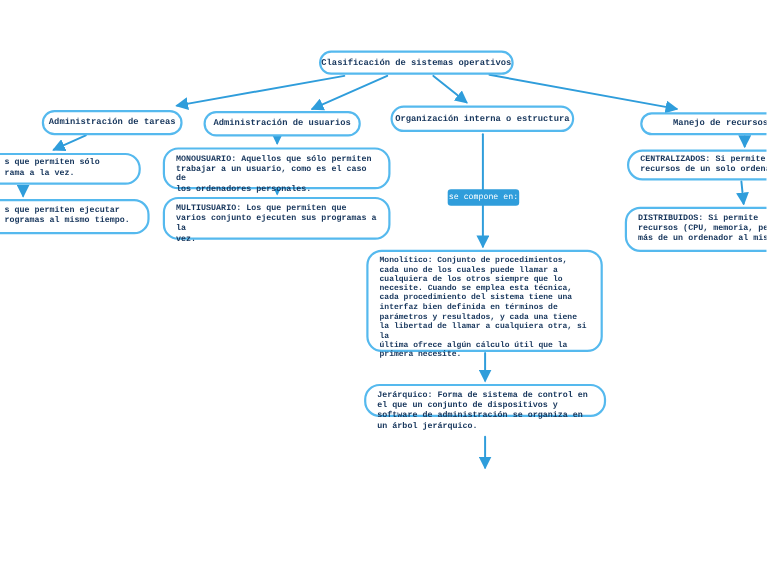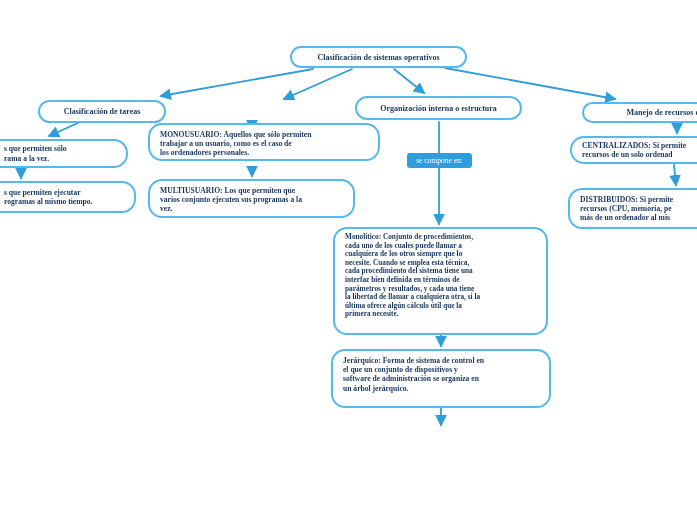--- a/index.html
+++ b/index.html
@@ -7,21 +7,21 @@
     --line:#2f9ddb;
     --text:#17365c;
     --label_bg:#2f9ddb;
     --label_text:#ffffff;
     --node_bg:#ffffff;
   }
   html,body{margin:0;padding:0;background:#ffffff;}
   #canvas{
     position:relative;width:697px;height:520px;overflow:hidden;
     background:var(--node_bg);
-    font-family:Liberation Serif, serif;
+    font-family:Liberation Mono, monospace;
   }
   #edges{position:absolute;left:0;top:0;width:697px;height:520px;}
   #edges line{stroke:var(--line);stroke-width:1.8;stroke-linecap:round;}
   #edges marker path{fill:var(--line);}
   .node{
     position:absolute;background:var(--node_bg);
     border:2px solid var(--border);color:var(--text);
     font-weight:bold;box-sizing:border-box;
   }
   .pill{
@@ -41,28 +41,28 @@
     display:flex;align-items:center;justify-content:center;white-space:nowrap;
   }
   
   #n-root{left:290px;top:46px;width:177px;height:22px;}
   #n-tareas{left:38px;top:100px;width:128px;height:23px;}
   #n-usuarios{left:185px;top:101px;width:143px;height:23px;}
   #n-organizacion{left:355px;top:96px;width:167px;height:24px;}
   #n-manejo{left:582px;top:102px;width:175px;height:21px;}
   #n-monotarea{left:-64px;top:139px;width:192px;height:29px;}
   #n-multitarea{left:-64px;top:181px;width:200px;height:32px;}
-  #n-monousuario{left:148px;top:123px;width:232px;height:38px;}
+  #n-monousuario{left:148px;top:134px;width:207px;height:38px;}
   #n-multiusuario{left:148px;top:179px;width:207px;height:39px;}
-  #n-monolitico{left:333px;top:227px;width:215px;height:108px;}
-  #n-jerarquico{left:331px;top:349px;width:220px;height:59px;}
+  #n-monolitico{left:333px;top:227px;width:215px;height:93px;}
+  #n-jerarquico{left:331px;top:349px;width:220px;height:30px;}
   #n-cliente{left:331px;top:428px;width:221px;height:46px;}
   #n-centralizados{left:570px;top:136px;width:215px;height:28px;display:flex;flex-direction:column;justify-content:center;}
   #n-distribuidos{left:568px;top:188px;width:220px;height:41px;display:flex;flex-direction:column;justify-content:center;}
-  #edge-label-compone{left:407px;top:153px;width:65px;height:15px;}
+  #edge-label-compone{left:407px;top:172px;width:65px;height:15px;}
 </style>
 </head>
 <body>
 
 <div id="canvas">
 
   <svg id="edges" xmlns="http://www.w3.org/2000/svg">
     <defs>
       <marker id="arrow" viewBox="0 0 10 10" refX="8.5" refY="5" markerWidth="6.5" markerHeight="6.5" orient="auto-start-reverse">
         <path d="M0,0 L10,5 L0,10 z"></path>
@@ -78,22 +78,23 @@
     <line x1="252" y1="172" x2="252" y2="176" marker-end="url(#arrow)"></line>
     <line x1="439" y1="122" x2="439" y2="224" marker-end="url(#arrow)"></line>
     <line x1="441" y1="321" x2="441" y2="346" marker-end="url(#arrow)"></line>
     <line x1="441" y1="397" x2="441" y2="425" marker-end="url(#arrow)"></line>
     <line x1="677" y1="124" x2="677" y2="133" marker-end="url(#arrow)"></line>
     <line x1="674" y1="165" x2="676" y2="185" marker-end="url(#arrow)"></line>
   </svg>
 
   <div id="n-root" class="node pill">Clasificación de sistemas operativos</div>
 
-  <div id="n-tareas" class="node pill">Clasificación de tareas</div>
+  <div id="n-tareas" class="node pill">Administración de tareas</div>
 
+  <div id="n-usuarios" class="node pill">Administración de usuarios</div>
 
   <div id="n-organizacion" class="node pill">Organización interna o estructura</div>
 
   <div id="n-manejo" class="node pill">Manejo de recursos o acc</div>
 
   <div id="n-monotarea" class="node textbox cut-left">s que permiten sólo
 rama a la vez.</div>
 
   <div id="n-multitarea" class="node textbox cut-left">s que permiten ejecutar
 rogramas al mismo tiempo.</div>

